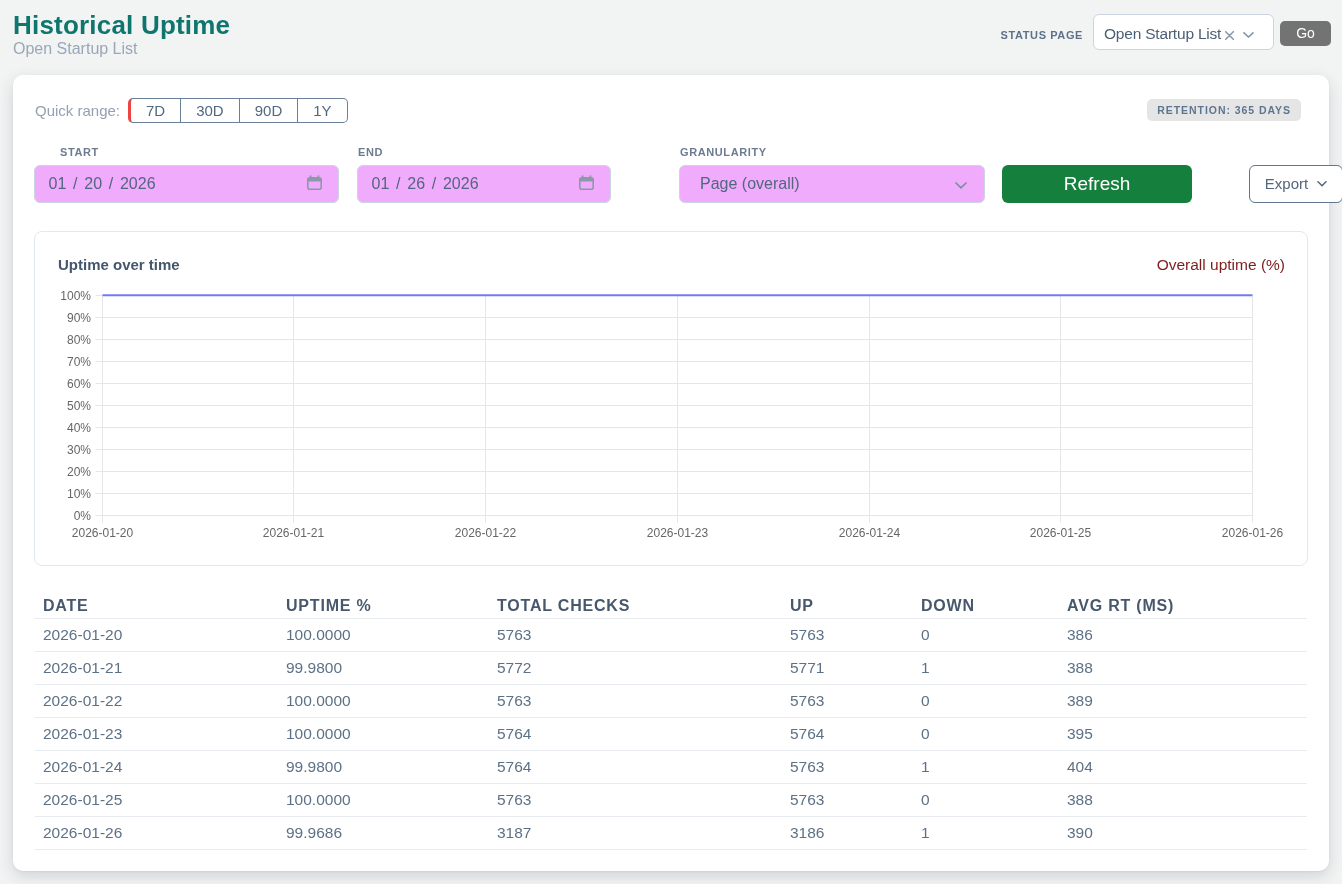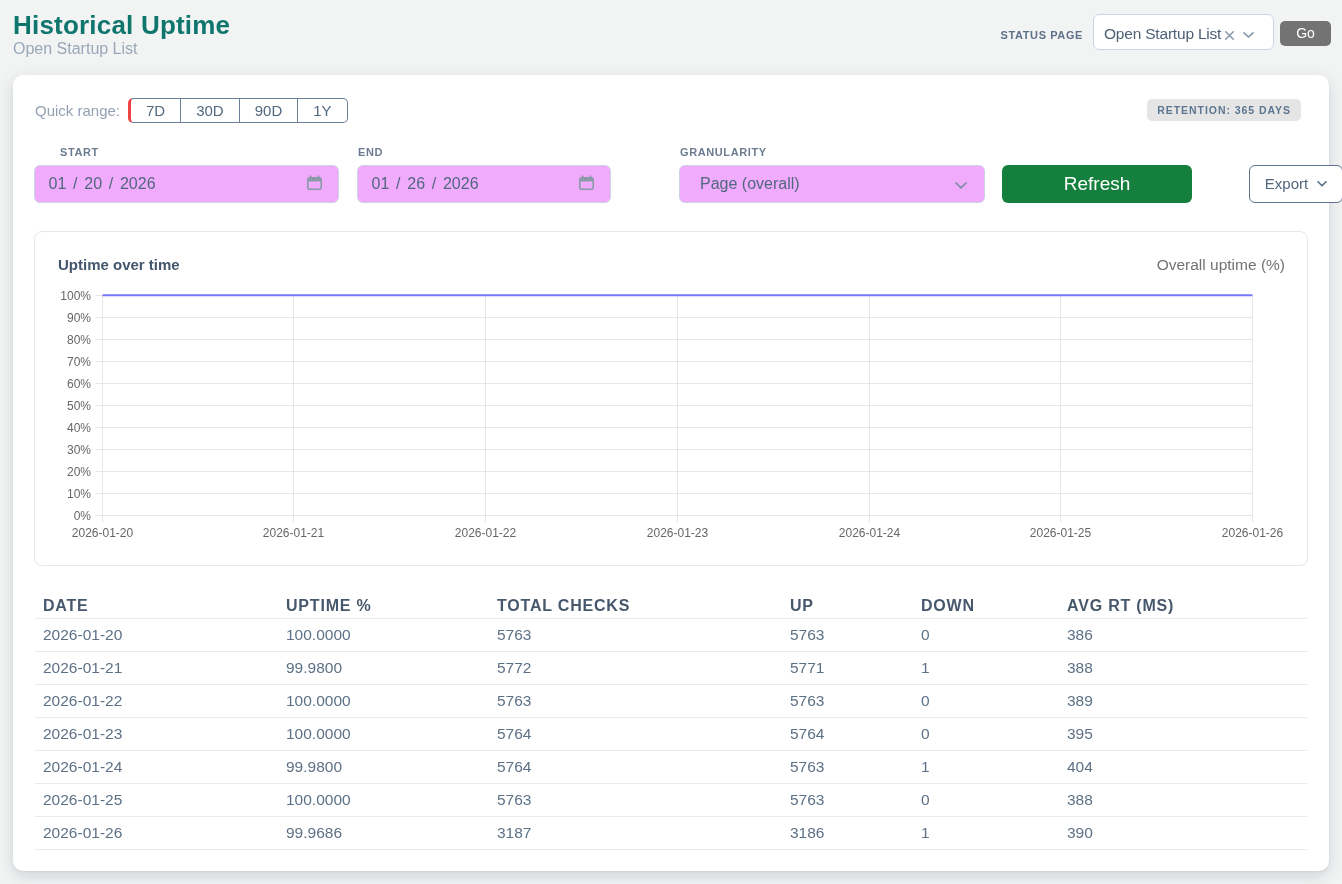--- a/index.html
+++ b/index.html
@@ -30,21 +30,21 @@
 
 
 .flabel { position:absolute; top:71px; font-size:11px; font-weight:600; letter-spacing:0.6px; color:#6b7c90; }
 .finput { position:absolute; top:89.5px; height:38px; background:#f0abfc; border:1px solid #cbd5e1; border-radius:6px; display:flex; align-items:center; font-size:16px; color:#51677e; }
 .btn-refresh { position:absolute; top:89.5px; height:38px; background:#15803d; border-radius:6px; color:#fff; font-size:19px; display:flex; align-items:center; justify-content:center; }
 .btn-export { position:absolute; top:89.5px; height:38px; background:#fff; border:1px solid #5f7590; border-radius:6px; color:#51677e; font-size:15px; display:flex; align-items:center; justify-content:center; }
 
 
 .chart-card { position:absolute; left:21px; top:156px; width:1274px; height:335px; background:#fff; border:1px solid #e3e8ee; border-radius:8px; }
 .cc-title { position:absolute; left:23px; top:24px; font-size:15px; font-weight:700; color:#44576d; }
-.cc-right { position:absolute; right:22px; top:24px; font-size:15.5px; color:#737373; }
+.cc-right { position:absolute; right:22px; top:24px; font-size:15.5px; color:#7f1d1d; }
 
 
 table.tbl { position:absolute; left:22px; top:519px; width:1272px; border-collapse:collapse; table-layout:fixed; }
 table.tbl th { font-size:16px; font-weight:700; letter-spacing:0.8px; color:#47586d; text-align:left; padding:0 8px 0 8px; height:24px; border-bottom:1px solid #e7ebf0; }
 table.tbl td { font-size:15.5px; color:#5d7186; text-align:left; padding:0 8px; height:33px; border-bottom:1px solid #e7ebf0; }
 </style>
 </head>
 <body>
 <div class="wrap">
   <div class="h1">Historical Uptime</div>

